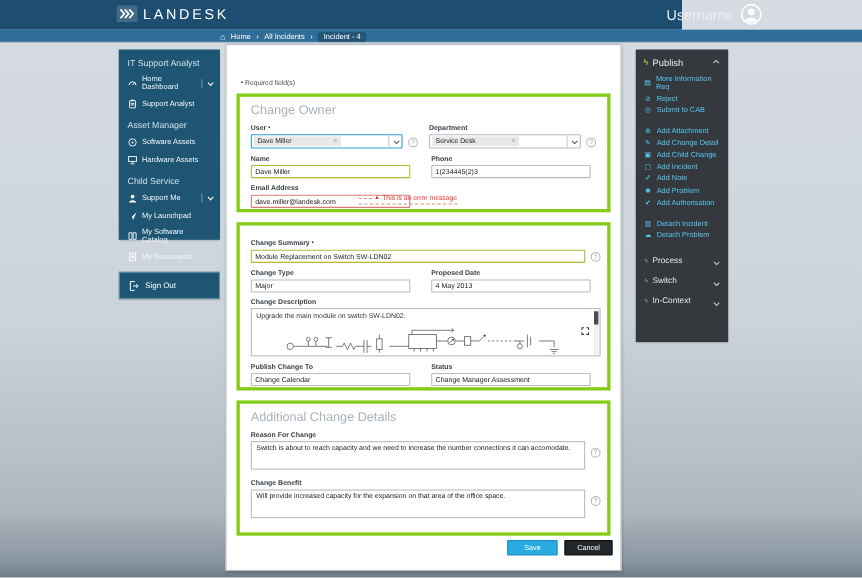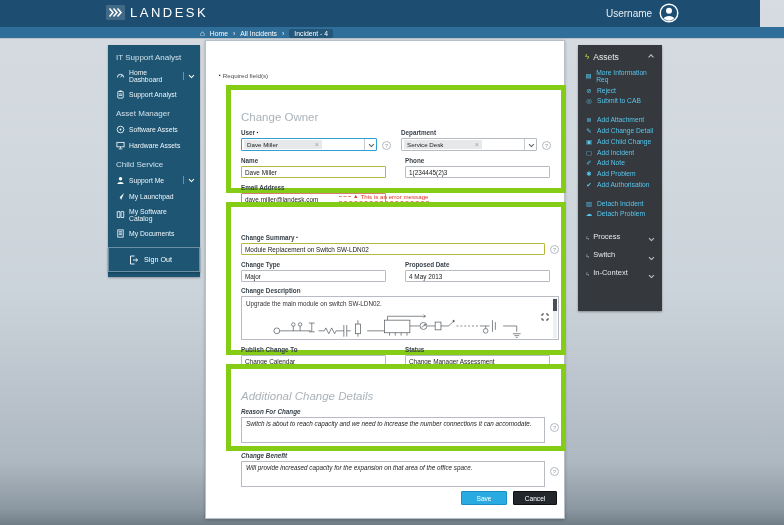--- a/index.html
+++ b/index.html
@@ -3,51 +3,51 @@
 <meta charset="utf-8">
 <style>
   * { margin:0; padding:0; box-sizing:border-box; }
   html,body { width:784px; height:525px; overflow:hidden; }
   body {
     font-family:"Liberation Sans","DejaVu Sans",sans-serif;
     background:linear-gradient(180deg,#d6dce1 0%,#ccd4db 55%,#aeb8c1 88%,#8b97a1 97%,#707c86 100%);
     position:relative; color:#333;
   }
   
-  .topbar { position:absolute; left:0; top:0; width:760px; height:27px; background:#1d4e71; }
+  .topbar { position:absolute; left:0; top:0; width:620px; height:27px; background:#1d4e71; }
   .logo { position:absolute; left:106px; top:5px; display:flex; align-items:center; gap:5px; }
   .logo-mark { width:19px; height:15px; background:rgba(255,255,255,.16); display:flex; align-items:center; justify-content:center; border-radius:1px; }
   .logo-text { color:#fff; font-size:13px; letter-spacing:2.5px; font-weight:400; }
   .user-area { position:absolute; left:606px; top:3px; display:flex; align-items:center; gap:7px; cursor:pointer; }
-  .user-name { color:#e8eef3; font-size:10px; }
+  .user-name { color:#e8eef3; font-size:13px; }
   
   .crumbbar { position:absolute; left:0; top:27px; width:784px; height:12px; background:#2f6e98; border-bottom:1px solid #b9c3cb; }
   .crumbs { position:absolute; left:200px; top:2px; display:flex; align-items:center; gap:5px; font-size:6.8px; color:#fff; }
   .crumb { cursor:pointer; }
   .home-glyph { font-size:8px; line-height:7px; }
   .sep { color:#cfdde8; font-size:7px; font-weight:bold; }
   .crumb-chip { background:#235679; padding:1px 5px; border-radius:2px; cursor:pointer; }
   
-  .sidebar { position:absolute; left:108px; top:45px; width:92px; height:232px; background:#1d5573; padding:6px 6px; box-shadow:0 1px 2px rgba(0,0,0,.3); }
+  .sidebar { position:absolute; left:108px; top:45px; width:92px; height:173px; background:#1d5573; padding:6px 6px; box-shadow:0 1px 2px rgba(0,0,0,.3); }
   .side-title { color:#cfe0ea; font-size:8px; margin:7px 2px 3px; font-weight:400; }
   .side-title:first-child { margin-top:2px; }
   .side-item { display:flex; align-items:center; gap:4px; padding:3.5px 2px; color:#f0f6fa; font-size:6.8px; cursor:pointer; }
   .side-item svg { flex:0 0 auto; }
   .item-chev { margin-left:auto; padding-left:5px; border-left:1px solid rgba(255,255,255,.35); height:8px; display:flex; align-items:center; }
   .chev-d { width:3.5px; height:3.5px; border-right:1.2px solid #fff; border-bottom:1.2px solid #fff; transform:rotate(45deg) translateY(-1px); }
-  .signout-box { position:absolute; left:108px; top:247px; width:92px; height:25px; background:#1d5573; border:1px solid rgba(255,255,255,.35); display:flex; align-items:center; gap:5px; padding-left:20px; color:#fff; font-size:7.2px; cursor:pointer; box-shadow:0 1px 2px rgba(0,0,0,.3); }
+  .signout-box { position:absolute; left:108px; top:247px; width:92px; height:25px; background:#1d5573; border:1px solid rgba(255,255,255,.35); display:flex; align-items:center; gap:5px; padding-left:8px; color:#fff; font-size:7.2px; cursor:pointer; box-shadow:0 1px 2px rgba(0,0,0,.3); }
   
   .main-panel { position:absolute; left:205px; top:40px; width:360px; height:479px; background:#fff; border:1px solid #b6bfc7; box-shadow:0 1px 3px rgba(0,0,0,.25); }
   .title-bar { height:22px; background:#e8eaec; border-bottom:1px solid #d8dcdf; line-height:22px; padding-left:11px; font-size:11px; color:#68737d; }
   .required-note { position:absolute; left:13px; top:31px; font-size:6.2px; color:#4a4a4a; }
   .req-mark { font-size:5px; color:#222; margin-right:2px; vertical-align:1px; }
-  .sec-box { position:absolute; left:20px; width:340px; background:#fff; border:5px solid #84cc16; padding:21px 10px; }
+  .sec-box { position:absolute; left:9px; width:340px; background:#fff; border:3px solid #84cc16; padding:7px 10px; }
   .box-owner { top:44px; height:108px; }
   .box-details { top:161px; height:153px; }
-  .box-additional { top:323px; height:87px;font-style:italic; }
+  .box-additional { top:323px; height:123px; }
   .sec-heading { font-size:11.5px; color:#aab3ba; font-weight:400; }
   .frow { display:flex; align-items:flex-end; margin-top:3px; }
   .fcol { width:145px; }
   .fcol2 { margin-left:19px; }
   .flabel { font-size:6.3px; color:#39424a; font-weight:bold; margin:3px 0 2px; }
   .input { height:12px; border:1px solid #b6bcc2; border-radius:1px; background:#fff; font-size:6.4px; color:#222; padding:0 3px; display:flex; align-items:center; cursor:text; overflow:hidden; white-space:nowrap; }
   .input.yellow { border:1.5px solid #b7b83b; }
   .input.red { border:1px solid #d97b76; }
   .combo { height:13px; border:1px solid #b6bcc2; border-radius:1px; display:flex; align-items:center; background:#fff; cursor:pointer; }
   .combo.focus { border:1.5px solid #2f9fd6; }
@@ -369,21 +369,21 @@
     </div>
   </div>
 
   <div class="btn btn-save">Save</div>
   <div class="btn btn-cancel">Cancel</div>
 </div>
 
 <div class="actions-panel">
   <div class="actions-header">
     <span class="bolt">ϟ</span>
-    <span class="actions-title">Assets</span>
+    <span class="actions-title">Publish</span>
     <span class="chev-u"></span>
   </div>
 
   <div class="action-group">
     <div class="action-link">
         <span class="action-glyph">▤</span>
         <span class="action-label">More Information Req</span>
       </div>
     <div class="action-link">
         <span class="action-glyph">⊘</span>

